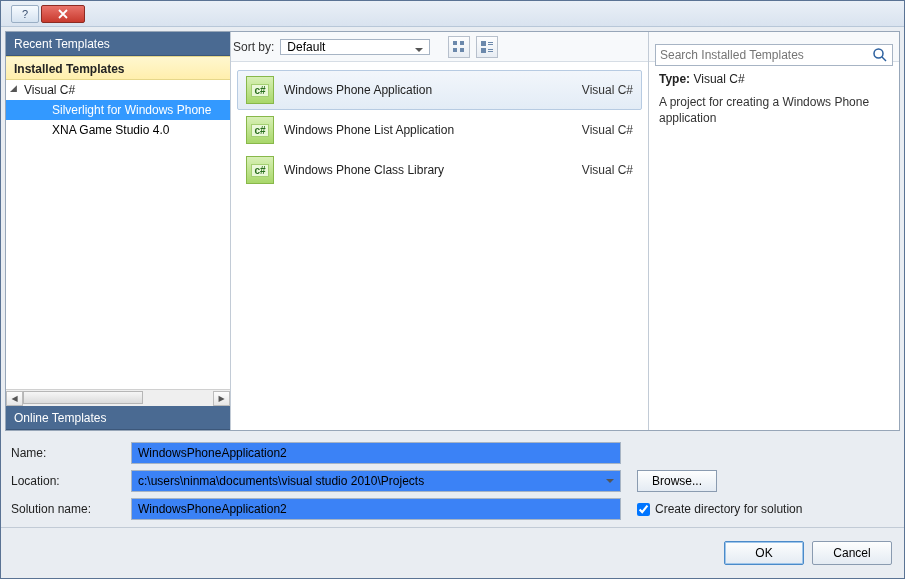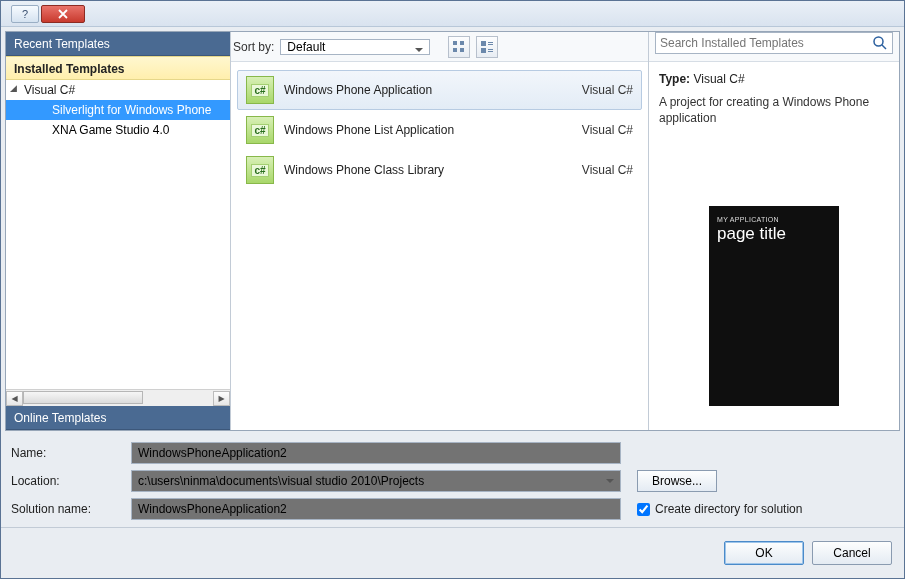--- a/index.html
+++ b/index.html
@@ -44,37 +44,37 @@
 .tmpl-list { flex: 1; padding: 8px 6px; overflow: auto; }
 .tmpl-item { height: 40px; display: flex; align-items: center; padding: 0 8px; gap: 10px; border: 1px solid transparent; }
 .tmpl-item.selected { background: linear-gradient(#f2f6fb,#e3ecf6); border: 1px solid #b7cbe2; border-radius: 2px; }
 .tmpl-icon { width: 28px; height: 28px; background: linear-gradient(#d8f0b6,#a8d76a); border: 1px solid #88b84a; position: relative; display: flex; align-items: center; justify-content: center; flex-shrink:0; }
 .tmpl-icon .cs { font-size: 10px; font-weight: bold; color: #2a6f1e; background: #eaf8d8; padding: 0 2px; border: 1px solid #a4cf72; }
 .tmpl-name { flex: 1; font-size: 12px; color: #222; }
 .tmpl-lang { font-size: 12px; color: #333; width: 70px; text-align: right; }
 
 
 .infopanel { width: 250px; display: flex; flex-direction: column; }
-.search-row { height: 30px; padding: 0 6px; border-bottom: 1px solid #d6dde5; background: #f7f9fb; display: flex; }
+.search-row { height: 30px; padding: 12px 6px; border-bottom: 1px solid #d6dde5; background: #f7f9fb; display: flex; }
 .searchbox { flex: 1; height: 22px; border: 1px solid #a7b4c4; background: #fff; display: flex; align-items: center; padding: 0 4px; }
 .searchbox input { flex: 1; border: none; outline: none; font-size: 12px; color: #333; background: transparent; }
 .searchbox .sicon { width: 16px; height: 16px; color: #2b5f9e; }
 .info-body { flex: 1; padding: 10px; font-size: 12px; color: #222; display: flex; flex-direction: column; }
 .info-body .type-line { margin-bottom: 8px; }
 .info-body .type-line b { font-weight: bold; }
 .info-body .desc { color: #333; line-height: 1.35; }
 .preview { margin-top: auto; align-self: center; width: 130px; height: 200px; background: #0f0f0f; padding: 10px 8px; margin-bottom: 14px; }
 .preview .pv-app { font-size: 7px; color: #ddd; letter-spacing: 0.3px; }
 .preview .pv-title { font-size: 17px; color: #fff; font-weight: 300; margin-top: 1px; }
 
 
 .form-area { padding: 8px 10px 4px 10px; }
 .form-row { display: flex; align-items: center; height: 28px; gap: 10px; }
 .form-row .flabel { width: 110px; font-size: 12px; color: #222; }
-.form-row .finput { width: 490px; height: 22px; border: 1px solid #a7b4c4; background: #737373; font-size: 12px; padding: 0 6px; display: flex; align-items: center; position: relative; }
+.form-row .finput { width: 490px; height: 22px; border: 1px solid #a7b4c4; background: #3b82f6; font-size: 12px; padding: 0 6px; display: flex; align-items: center; position: relative; }
 .form-row .finput input { border: none; outline: none; flex: 1; font-size: 12px; background: transparent; }
 .form-row .finput.combo::after { content: ""; position: absolute; right: 6px; top: 8px; border: 4px solid transparent; border-top-color: #555; }
 .browse-btn { width: 80px; height: 22px; border: 1px solid #8a9bb0; background: linear-gradient(#fdfefe,#e4ebf3); font-size: 12px; display: flex; align-items: center; justify-content: center; margin-left: 6px; }
 .chk-row { display: flex; align-items: center; gap: 5px; font-size: 12px; color: #222; margin-left: 6px; }
 .chk-row input { width: 13px; height: 13px; }
 
 
 .dlg-btns { height: 51px; display: flex; align-items: center; justify-content: flex-end; gap: 8px; padding: 0 12px; border-top: 1px solid #c2cbd6; background: #e9edf2; }
 .dlg-btn { width: 80px; height: 24px; border: 1px solid #8a9bb0; background: linear-gradient(#fdfefe,#e4ebf3); font-size: 12px; display: flex; align-items: center; justify-content: center; border-radius: 2px; }
 .dlg-btn.default { border-color: #4a8ac9; box-shadow: 0 0 0 1px #9ec5ea inset; }
@@ -176,24 +176,20 @@
               </svg>
           </div>
         </div>
         <div class="info-body">
           <div class="type-line">
             <b>Type:</b>
             <span> </span>
             <span>Visual C#</span>
           </div>
           <div class="desc">A project for creating a Windows Phone application</div>
-          <div class="preview">
-            <div class="pv-app">MY APPLICATION</div>
-            <div class="pv-title">page title</div>
-          </div>
         </div>
       </div>
 
     </div>
 
     <div class="form-area">
       <div class="form-row">
         <span class="flabel">Name:</span>
         <div class="finput">
           <input value="WindowsPhoneApplication2" style="">

